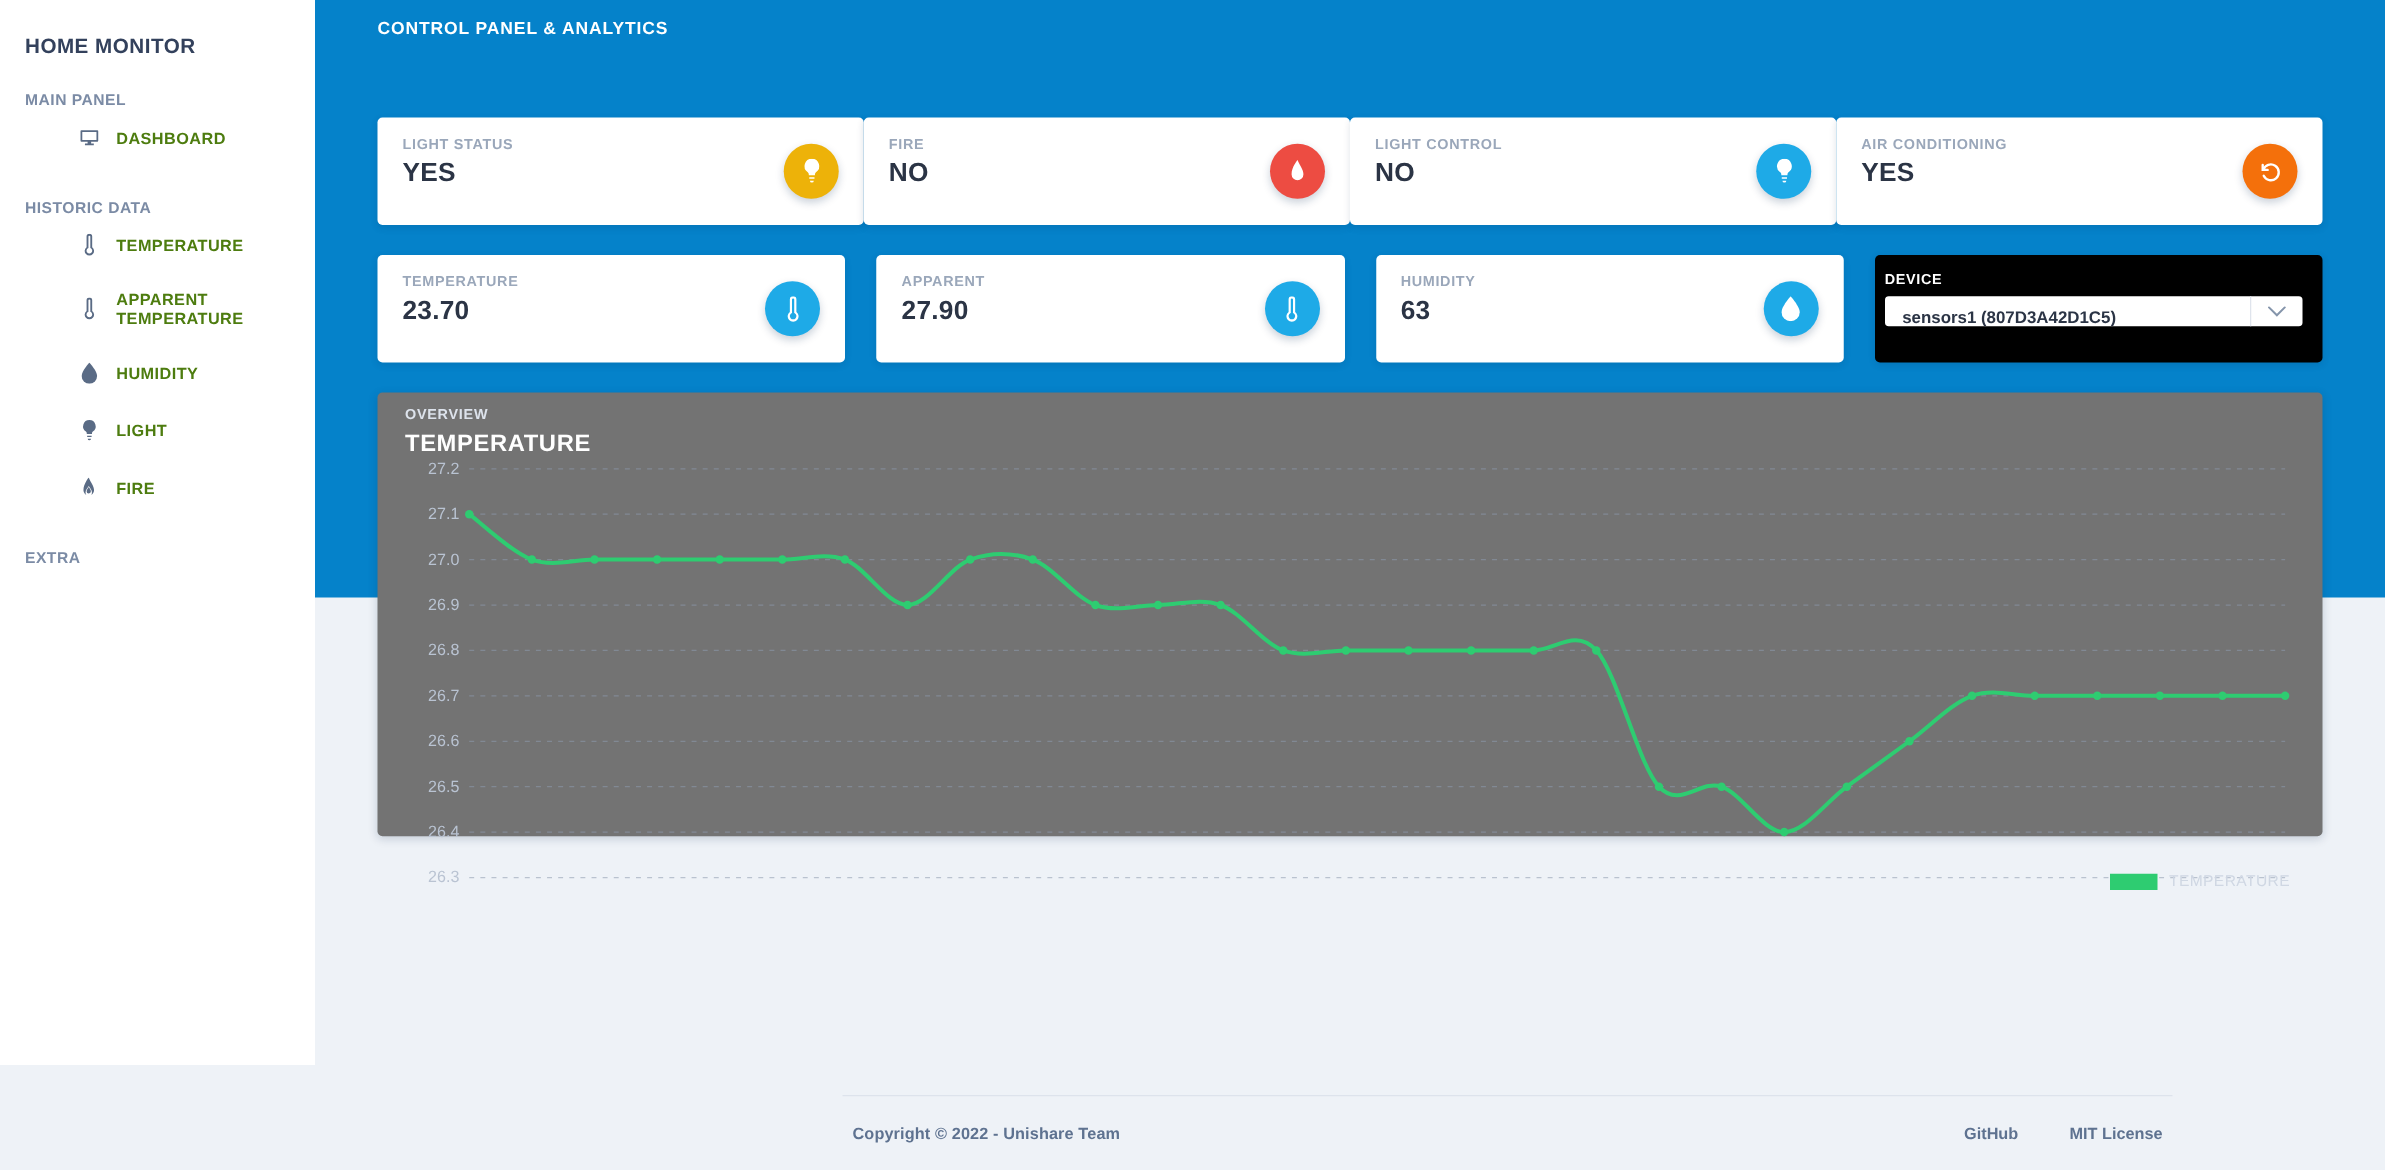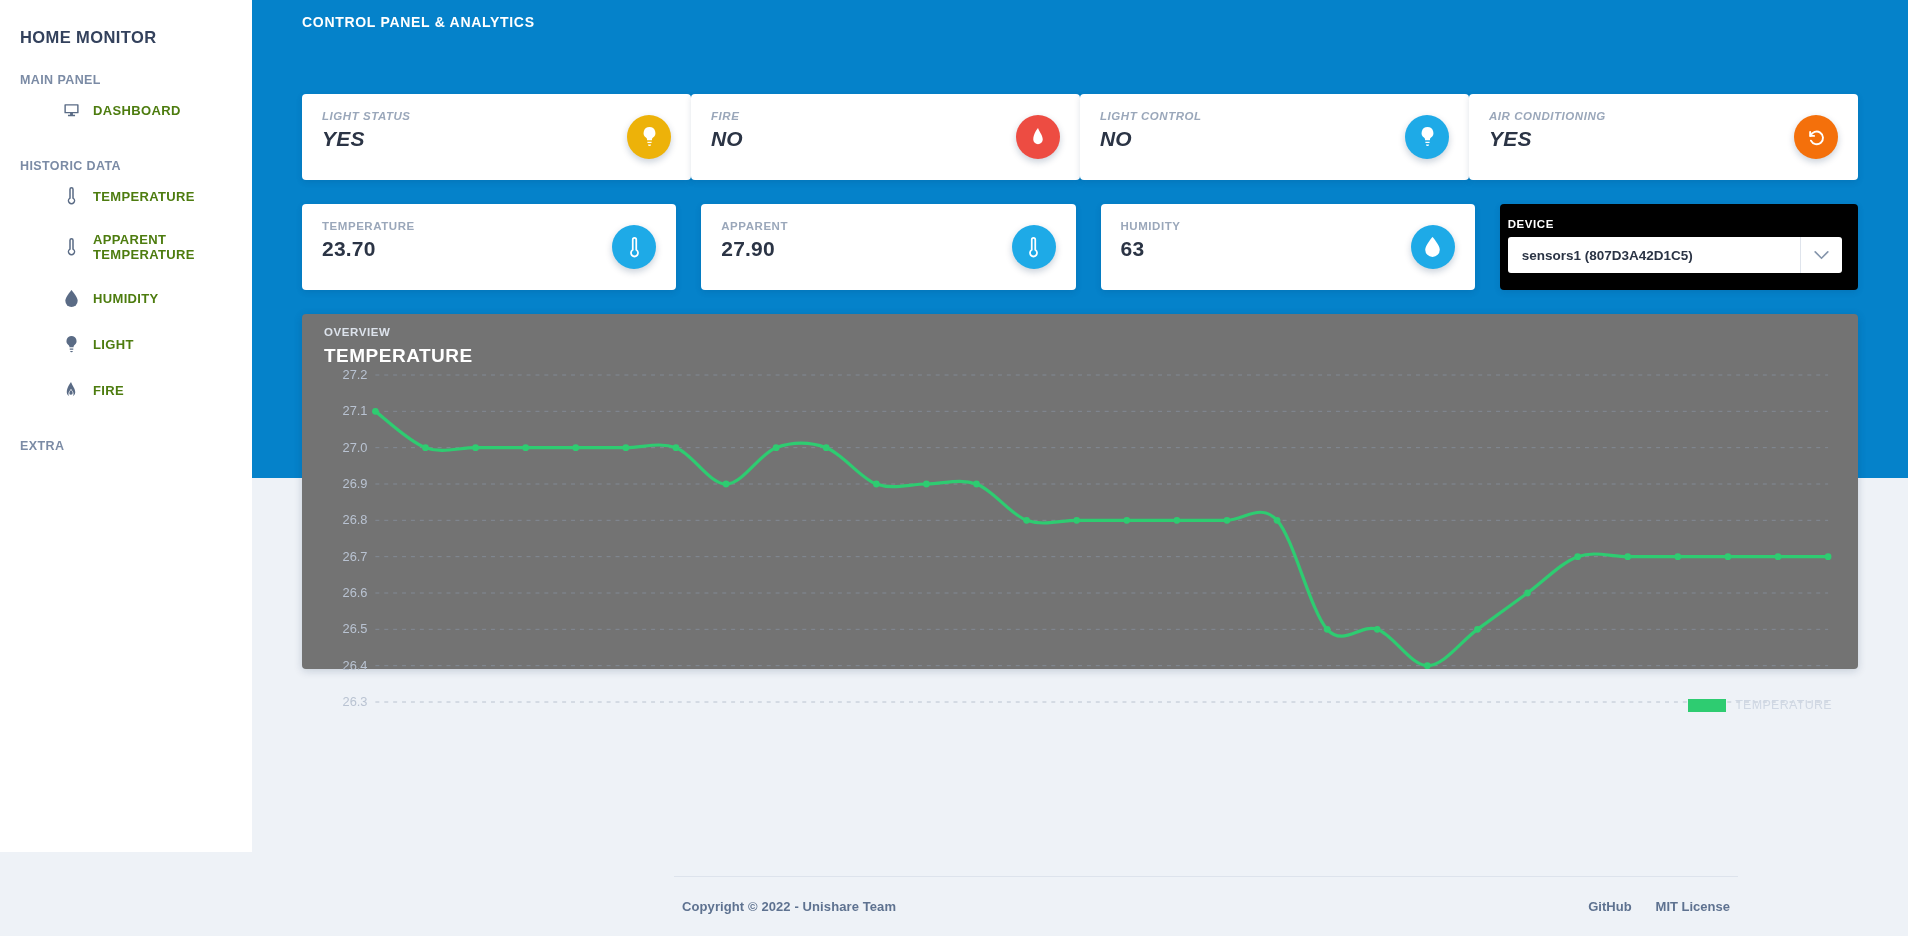--- a/index.html
+++ b/index.html
@@ -40,21 +40,21 @@
   .bluebg {
     position: absolute; left: 0; top: 0; right: 0; height: 478px;
     background: #0582ca;
   }
   .content { position: relative; z-index: 2; padding: 0 32px; }
   .page-title {
     color: #ffffff; font-size: 14px; font-weight: 700;
     letter-spacing: .7px; padding: 14px 0 0 18px;
   }
 
-  .cards-row { display: flex; margin-top: 64px; padding: 0 18px; font-style: italic; }
+  .cards-row { display: flex; margin-top: 64px; padding: 0 18px; }
   .card {
     flex: 1; background: #ffffff; border-radius: 4px;
     box-shadow: 0 2px 6px rgba(10,40,80,.13);
     height: 86px; padding: 16px 20px 0 20px;
     position: relative; display: flex; flex-direction: column;
     justify-content: flex-start;
   }
   .card .label {
     font-size: 11.5px; font-weight: 700; letter-spacing: .55px;
     color: #9aa7ba; text-transform: uppercase; margin-bottom: 5px;
@@ -76,22 +76,22 @@
   .card-green {
     flex: 1; background: #000000; border-radius: 4px;
     box-shadow: 0 2px 6px rgba(10,40,80,.13);
     height: 86px; padding: 14px 16px 0 8px;
   }
   .card-green .label {
     color: #ffffff; font-size: 11.5px; font-weight: 700;
     letter-spacing: .55px; text-transform: uppercase; margin-bottom: 7px;
   }
   .select-box {
-    background: #ffffff; border-radius: 3px; height: 36px;
-    display: flex; align-items: center; cursor: pointer;
+    background: #ffffff; border-radius: 3px; height: 24px;
+    display: flex; align-items: flex-end; cursor: pointer;
   }
   .select-box .txt {
     flex: 1; padding: 0 14px; font-size: 13.5px; font-weight: 700;
     color: #2b3445; white-space: nowrap; overflow: hidden;
   }
   .select-box .caret {
     width: 42px; height: 100%; display: flex; align-items: center;
     justify-content: center; border-left: 1px solid #dfe4ec; color: #8595ab;
   }
 
@@ -122,21 +122,21 @@
   .footer {
     position: absolute; left: 252px; right: 0; bottom: 0;
     height: 60px; background: #eef2f7;
   }
   .footer-inner {
     margin: 0 170px; border-top: 1px solid #dde3ec; height: 100%;
     display: flex; align-items: center; justify-content: space-between;
     padding: 0 8px;
   }
   .copy { font-size: 13px; font-weight: 700; color: #5e7290; letter-spacing: .1px; }
-  .flinks { display: flex; gap: 24px; }
+  .flinks { display: flex; gap: 41px; }
   .flinks a { font-size: 13px; font-weight: 700; color: #5e7290; text-decoration: none; }
 </style>
 </head>
 <body>
 
 <div class="app">
 
   <aside class="sidebar">
     <div class="brand">HOME MONITOR</div>
 

